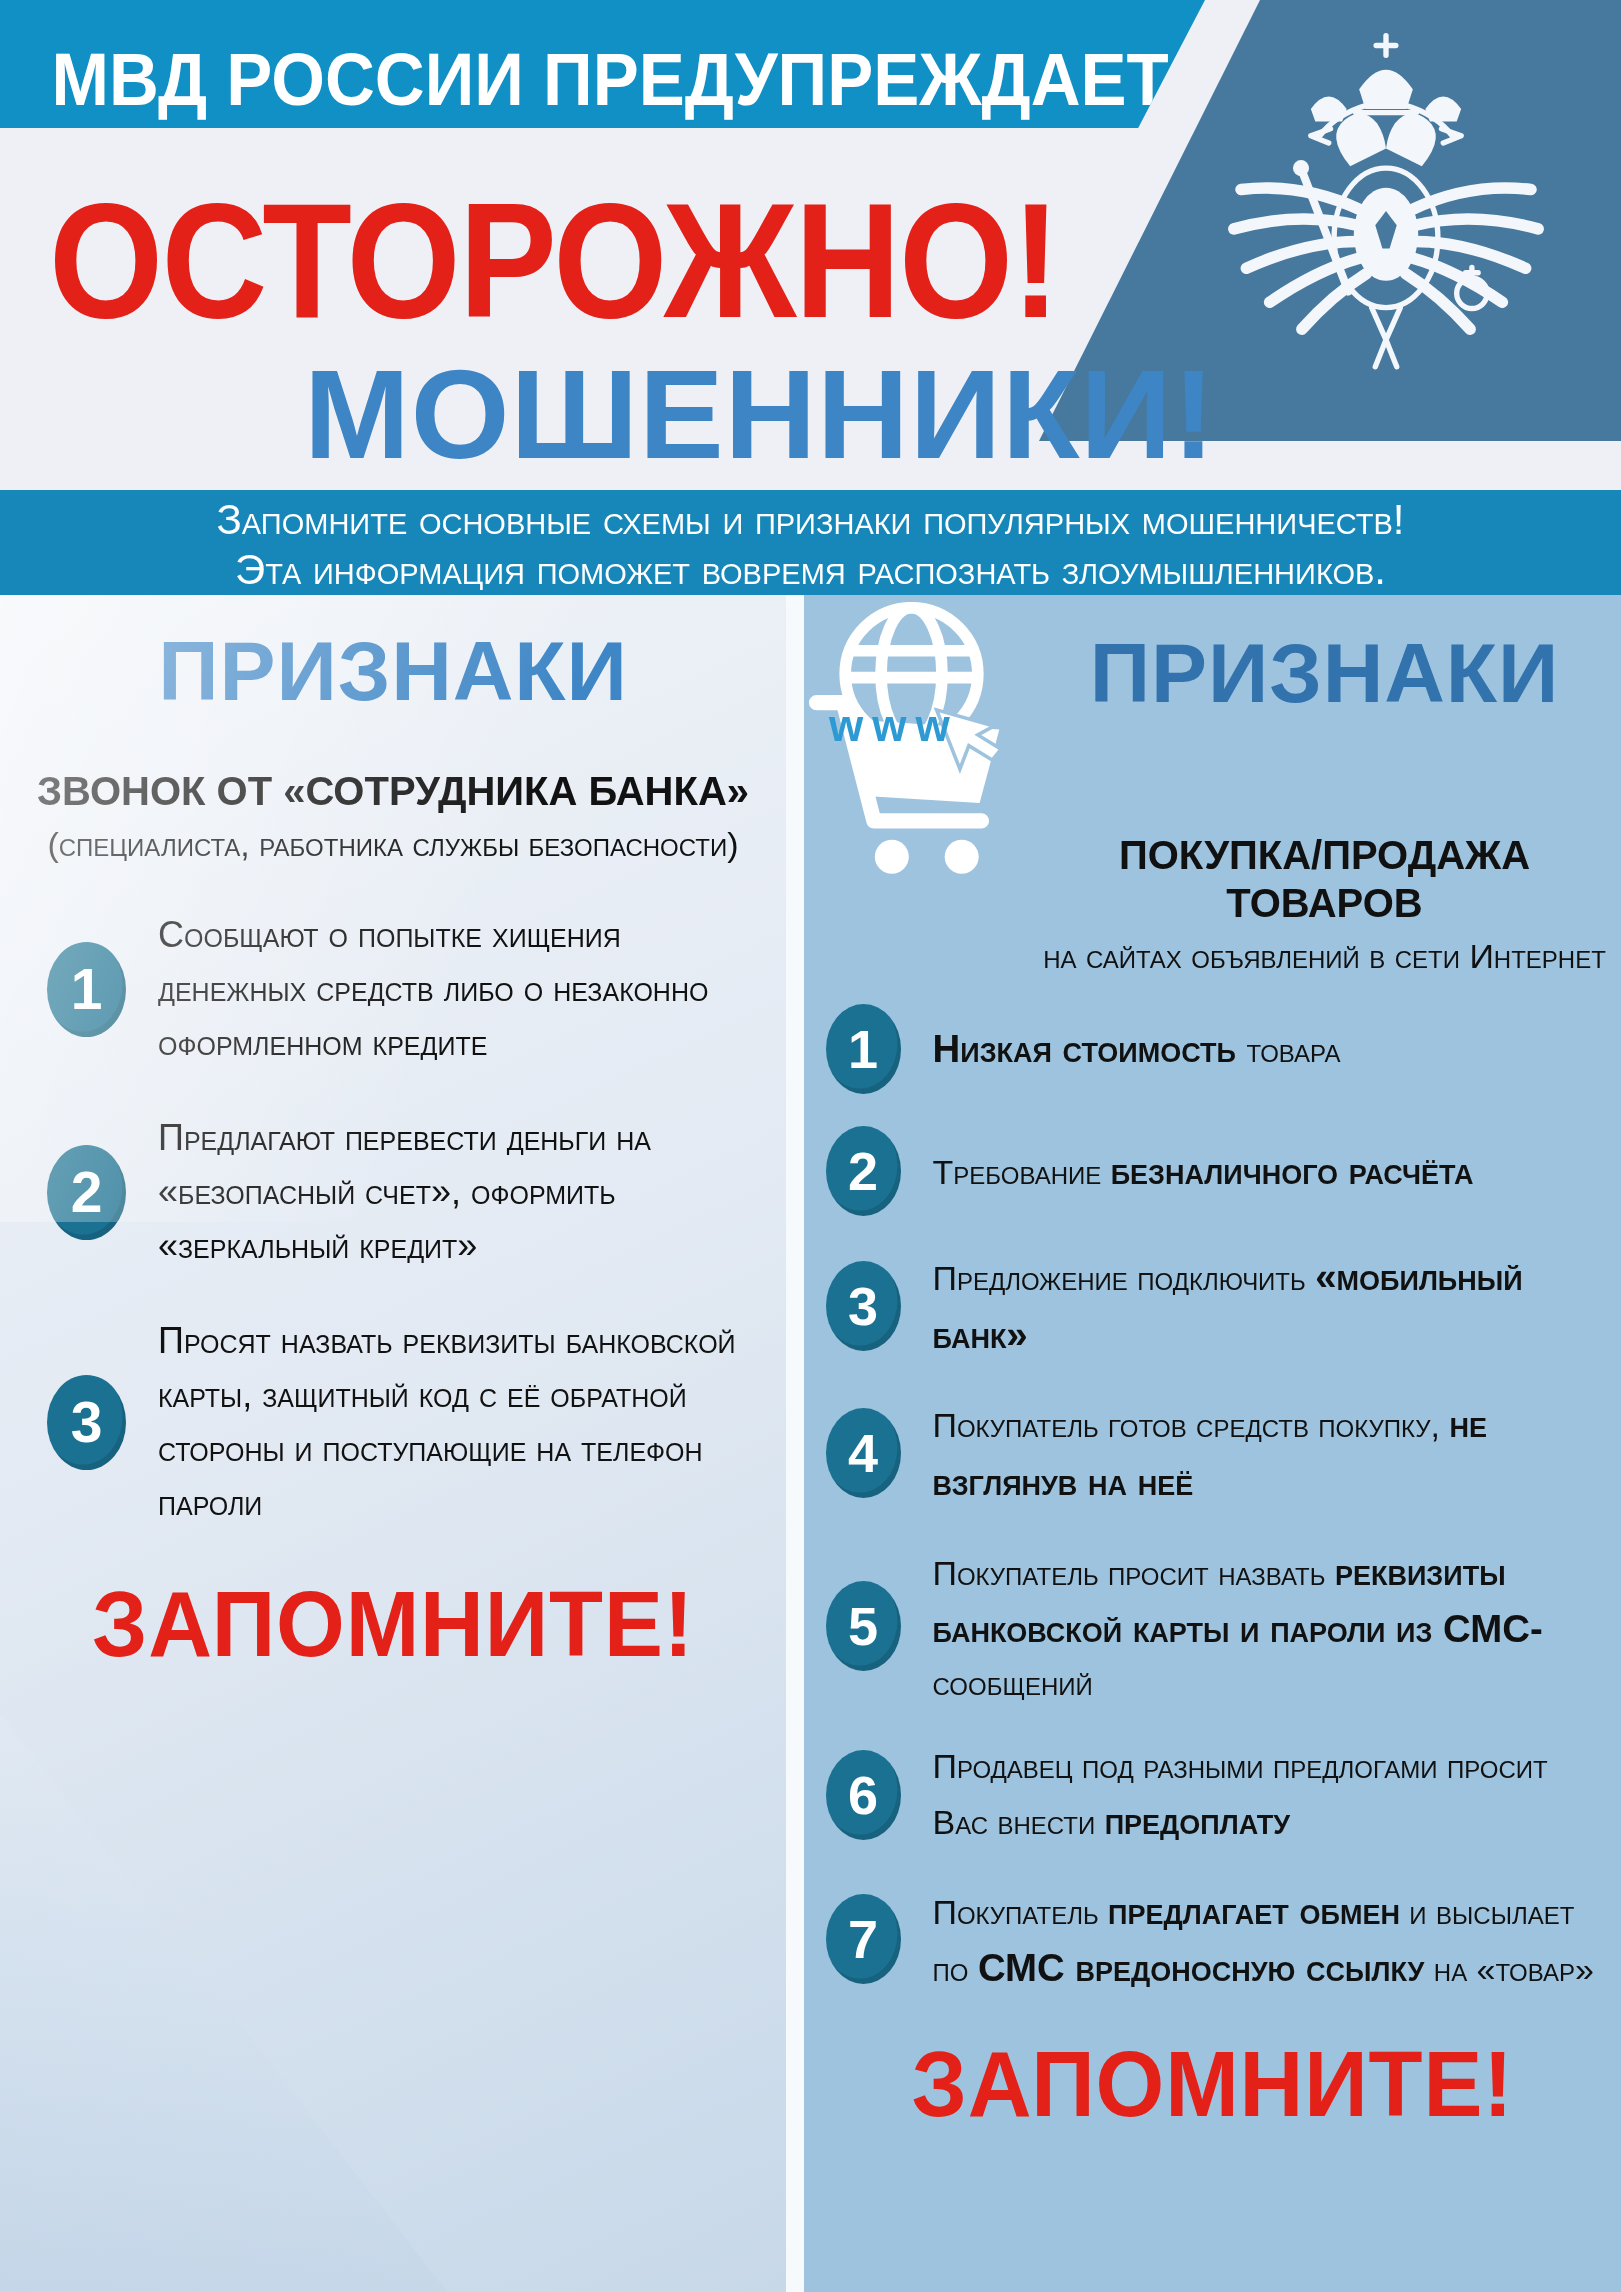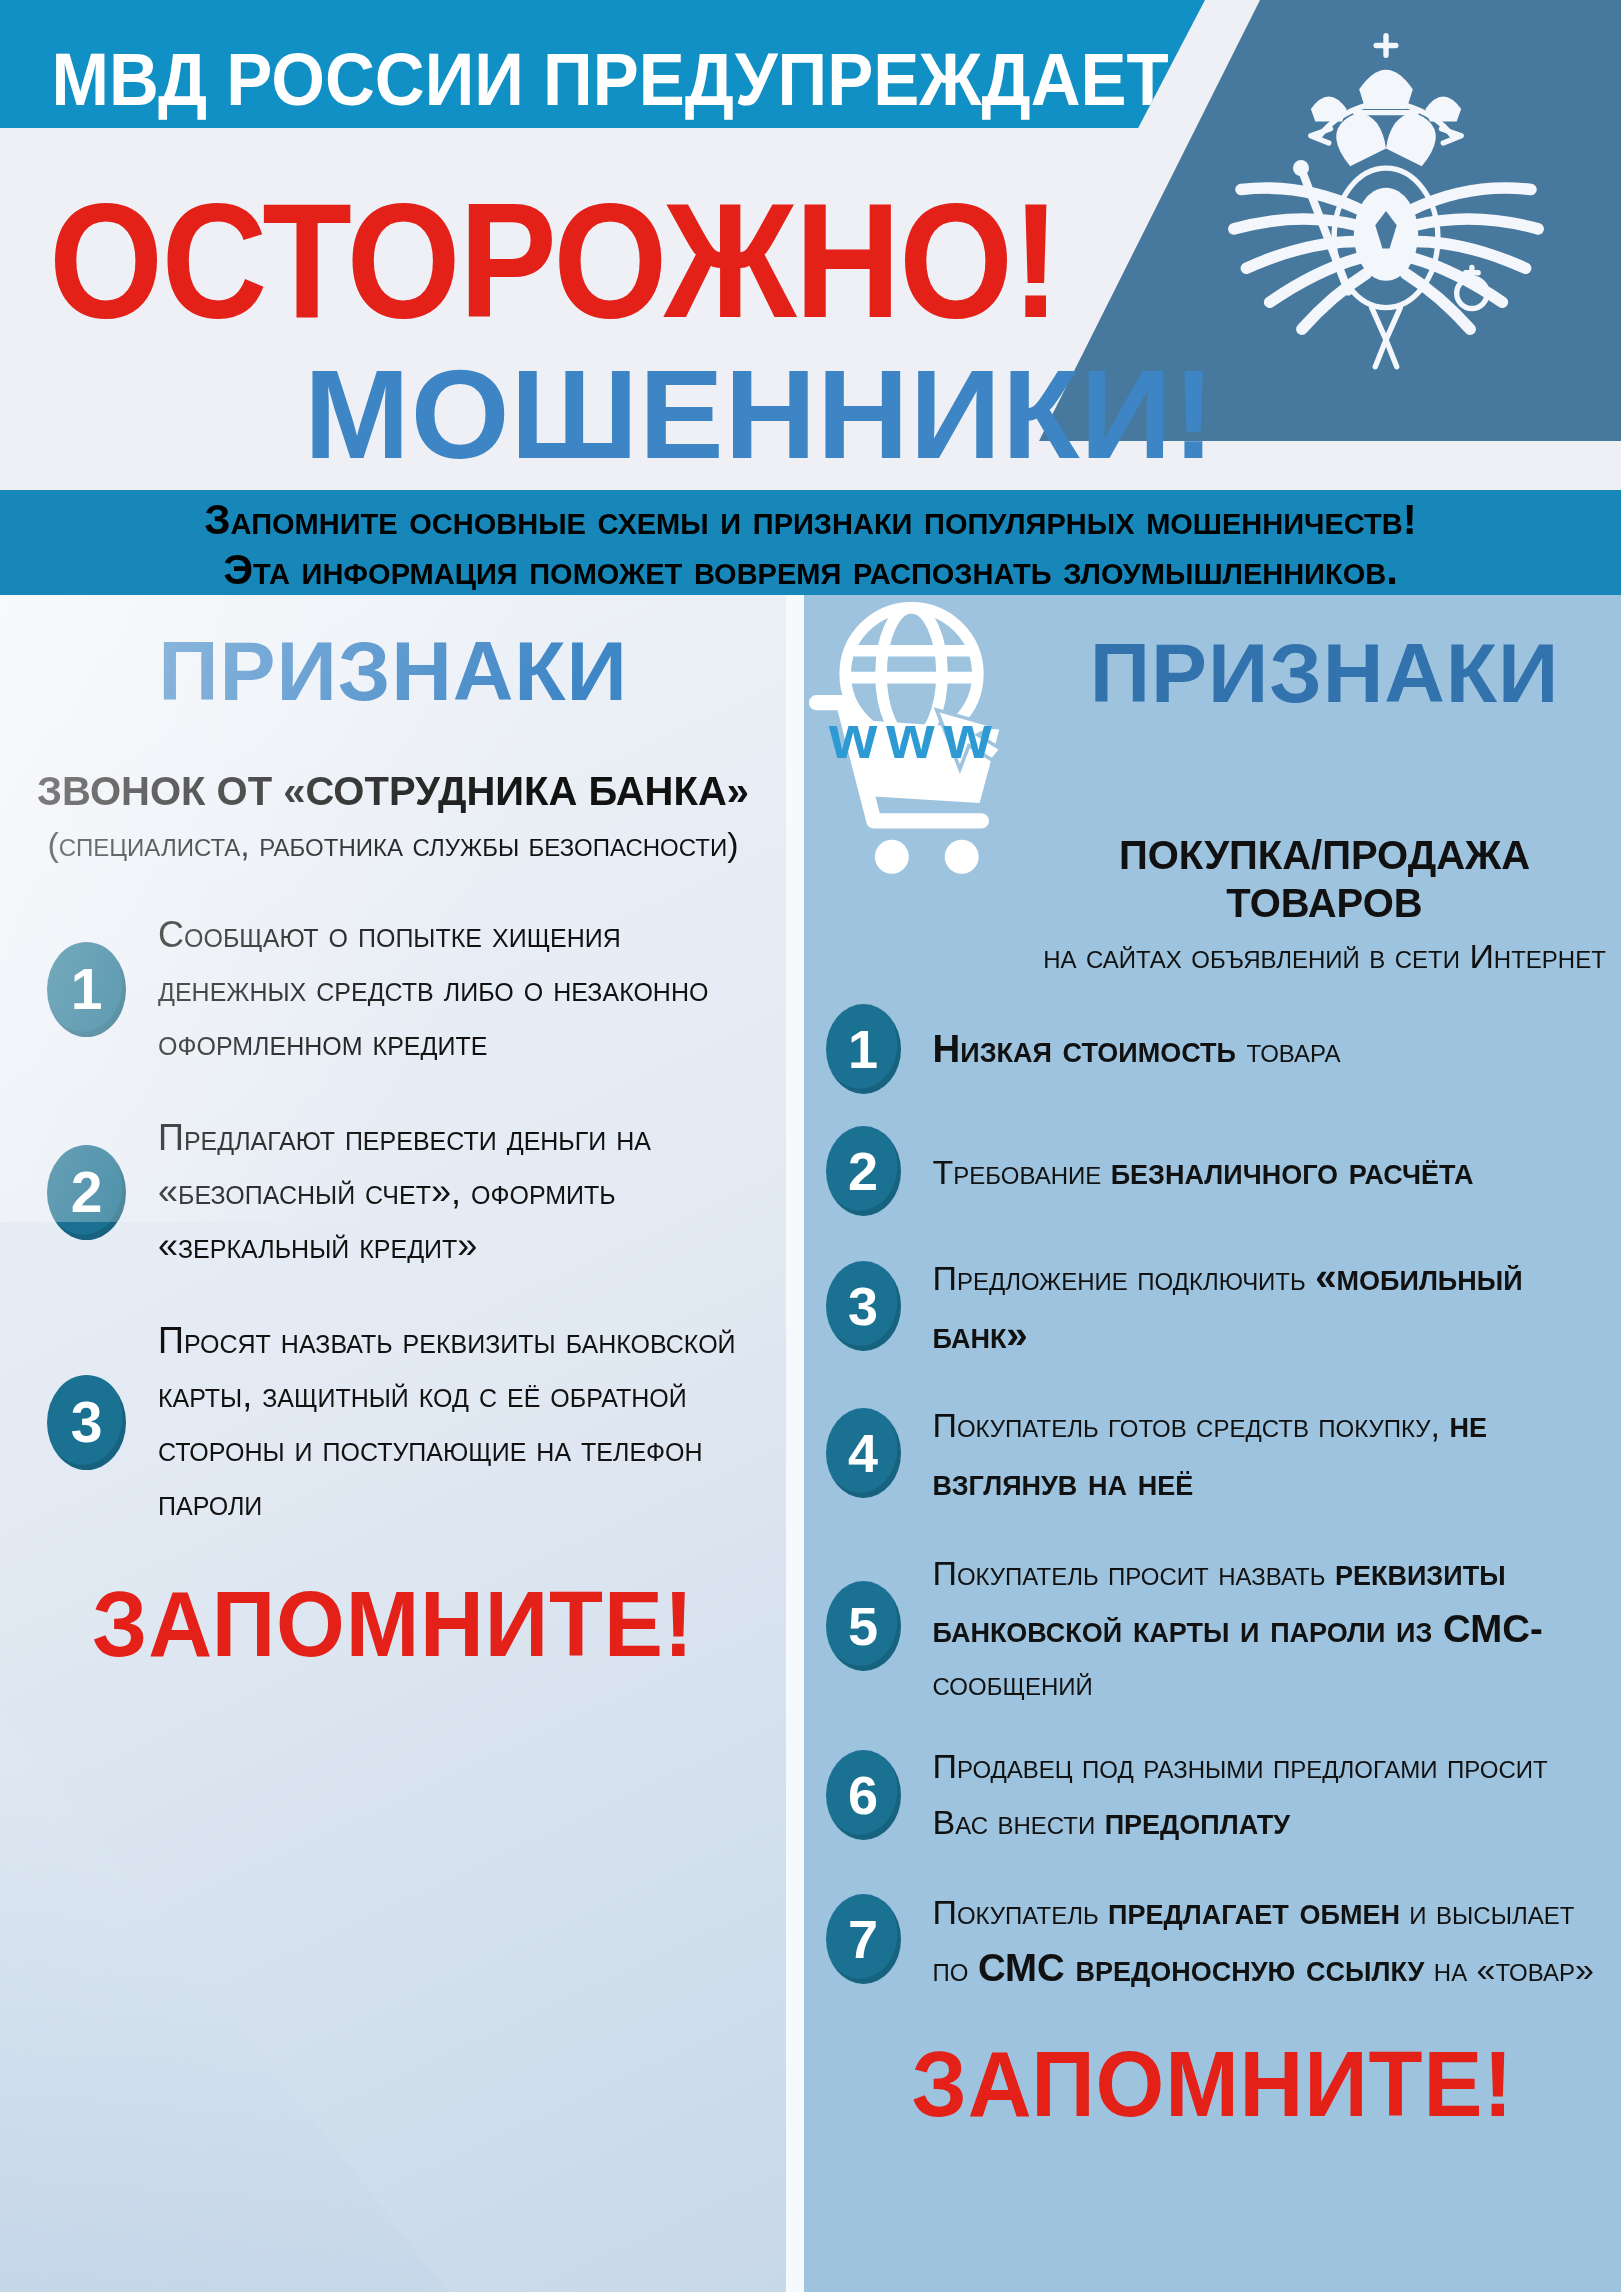--- a/index.html
+++ b/index.html
@@ -25,21 +25,21 @@
     background:var(--c-steel);
     clip-path:polygon(257px 0,618px 0,618px 441px,36px 441px);}
   .emblem{position:absolute;left:213px;top:23px;}
   .warning1{position:absolute;left:49px;top:179px;font-size:163px;font-weight:700;
     color:var(--c-red);transform:scaleX(.9);transform-origin:left center;
     letter-spacing:-1.8px;white-space:nowrap;line-height:1;}
   .warning2{position:absolute;left:304px;top:351px;width:860px;text-align:center;
     font-size:127px;font-weight:700;color:var(--c-title_blue);letter-spacing:0.9px;
     line-height:1;white-space:nowrap;}
   .band{position:absolute;left:0;top:490px;width:1621px;height:114px;
-    background:var(--c-band);text-align:center;color:#000000;font-weight:bold;}
+    background:var(--c-band);text-align:center;color:#ffffff;}
   .band p{margin:0;font-size:42px;line-height:50px;font-variant:small-caps;}
   .band p:first-child{padding-top:5.4px;}
   
   .col-left{position:absolute;left:0;top:595px;width:786px;height:1698px;
     background:linear-gradient(155deg,#f0f3f8 0%,#e3eaf3 45%,#c7d8e9 100%);}
   .facet1{position:absolute;left:0;top:806px;width:448px;height:892px;
     background:linear-gradient(200deg,rgba(255,255,255,.5),rgba(160,190,220,.25));
     clip-path:polygon(0 35%,100% 100%,0 100%);}
   .facet2{position:absolute;left:0;top:0;width:786px;height:627px;
     background:linear-gradient(110deg,rgba(255,255,255,.55),rgba(255,255,255,0) 60%);}
@@ -68,21 +68,21 @@
   .rc-head{display:flex;align-items:flex-start;}
   .rc-icon{position:relative;flex:0 0 224px;height:296px;}
   .rc-headtext{flex:1 1 auto;}
   .col-right .col-sub{margin-top:112px;}
   .col-right .items{margin-top:27px;padding-left:21.5px;}
   .col-right .item{margin-bottom:32px;}
   .col-right .circle{flex-basis:75px;width:75px;height:90px;font-size:54px;}
   .col-right .item-text{font-size:34px;}
   .col-right .remember{margin-top:41px;}
   .col-right .paras p{margin-top:41px;}
-  .www{position:absolute;left:25px;top:106px;font-size:62px;font-weight:700;
+  .www{position:absolute;left:25px;top:106px;font-size:44px;font-weight:700;
     color:var(--c-www);letter-spacing:9px;white-space:nowrap;}
 </style>
 </head>
 <body>
 
 <div id="poster">
 
   <div class="banner">
     <span class="banner-text">МВД РОССИИ ПРЕДУПРЕЖДАЕТ</span>
   </div>

